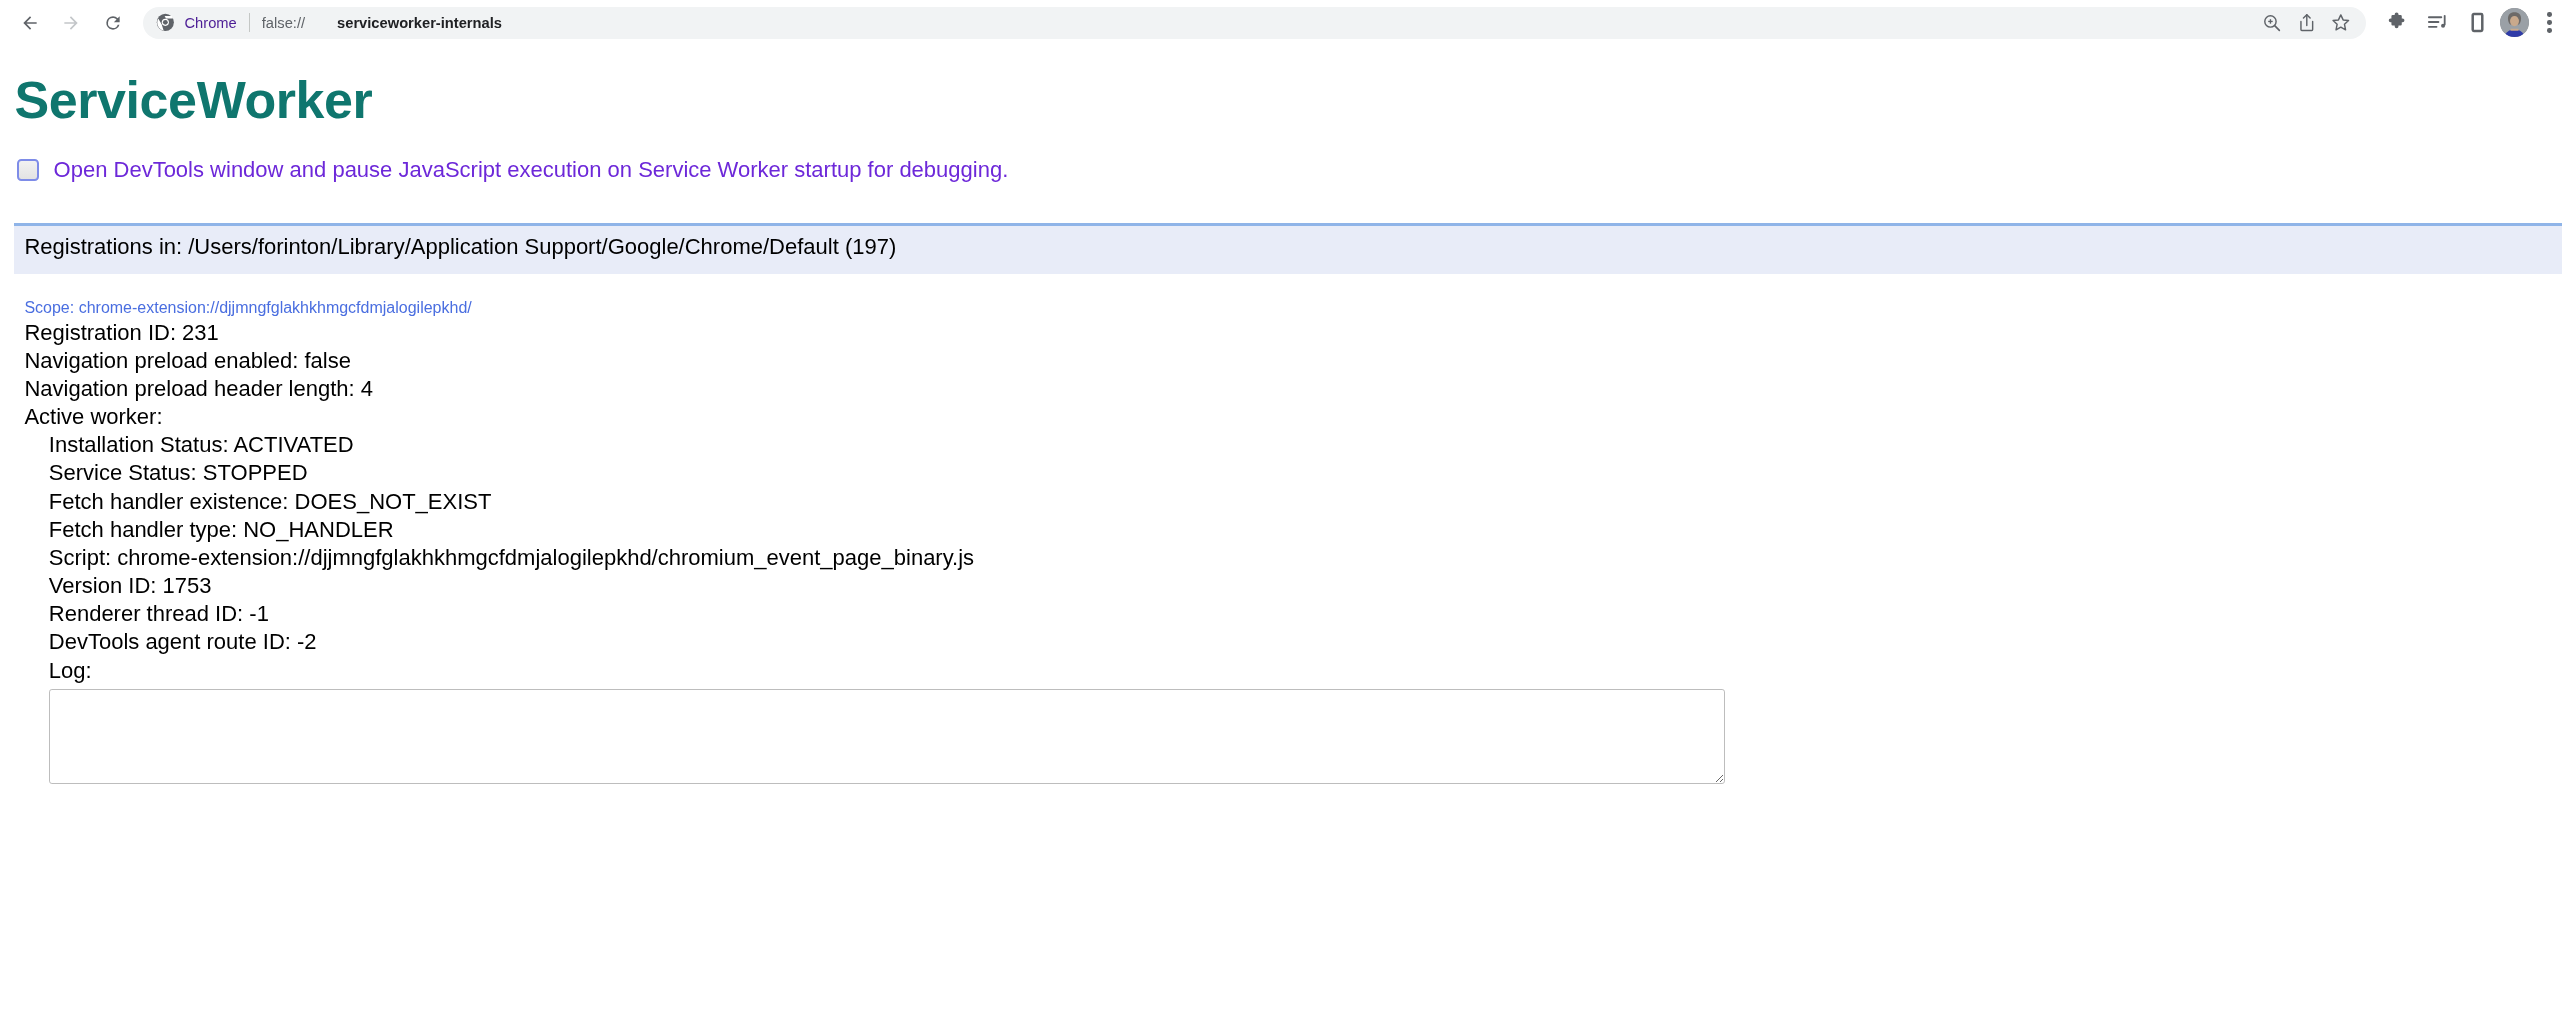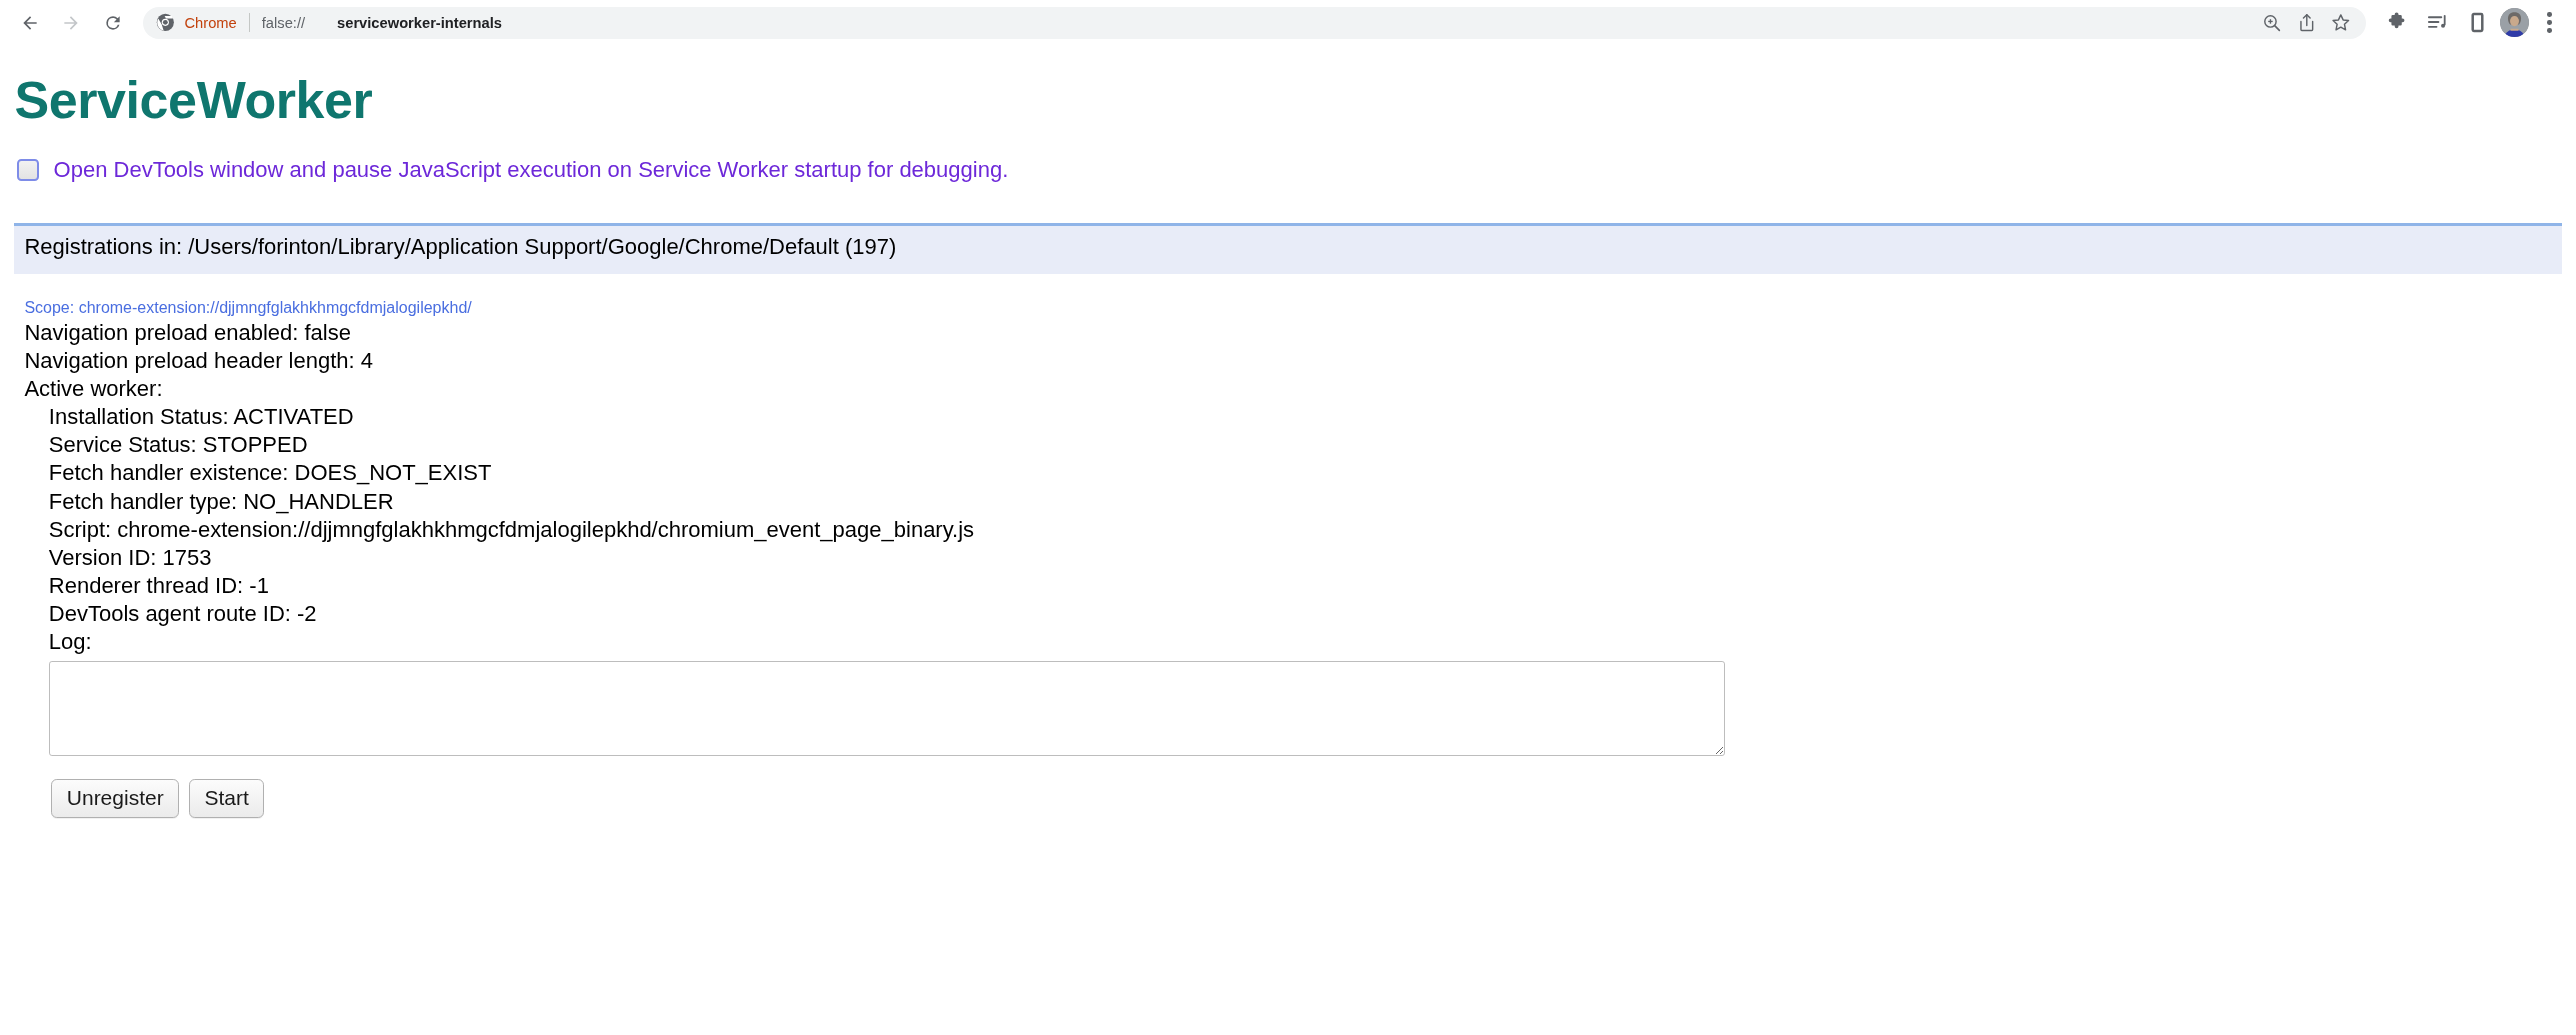--- a/index.html
+++ b/index.html
@@ -58,21 +58,21 @@
     cursor: text;
   }
   .chrome-logo {
     width: 18.7px;
     height: 18.7px;
     flex: 0 0 auto;
     margin-right: 10px;
   }
   .omni-app-name {
     font-size: 14.7px;
-    color: #c2410c;
+    color: #4c1d95;
     white-space: nowrap;
     flex: 0 0 auto;
   }
   .omni-divider {
     width: 0.7px;
     height: 18.7px;
     background: #c4c7c5;
     margin: 0 12.2px;
     flex: 0 0 auto;
   }
@@ -370,33 +370,30 @@
 
   <div class="devtools-row">
     <span class="checkbox"></span>
     <span class="devtools-label">Open DevTools window and pause JavaScript execution on Service Worker startup for debugging.</span>
   </div>
 
   <div class="reg-header">Registrations in: /Users/forinton/Library/Application Support/Google/Chrome/Default (197)</div>
 
   <div class="registration">
     <a class="scope-link" href="#">Scope: chrome-extension://djjmngfglakhkhmgcfdmjalogilepkhd/</a>
+    <div class="detail-line">Registration ID: 231</div>
     <div class="detail-line">Navigation preload enabled: false</div>
     <div class="detail-line">Navigation preload header length: 4</div>
     <div class="detail-line">Active worker:</div>
     <div class="detail-line indent">Installation Status: ACTIVATED</div>
     <div class="detail-line indent">Service Status: STOPPED</div>
     <div class="detail-line indent">Fetch handler existence: DOES_NOT_EXIST</div>
     <div class="detail-line indent">Fetch handler type: NO_HANDLER</div>
     <div class="detail-line indent">Script: chrome-extension://djjmngfglakhkhmgcfdmjalogilepkhd/chromium_event_page_binary.js</div>
     <div class="detail-line indent">Version ID: 1753</div>
     <div class="detail-line indent">Renderer thread ID: -1</div>
     <div class="detail-line indent">DevTools agent route ID: -2</div>
     <div class="log-label">Log:</div>
     <textarea class="log-textarea" style=""></textarea>
 
-    <div class="button-row">
-      <button class="btn">Unregister</button>
-      <button class="btn">Start</button>
-    </div>
   </div>
 </div>
 
 
 </body></html>

